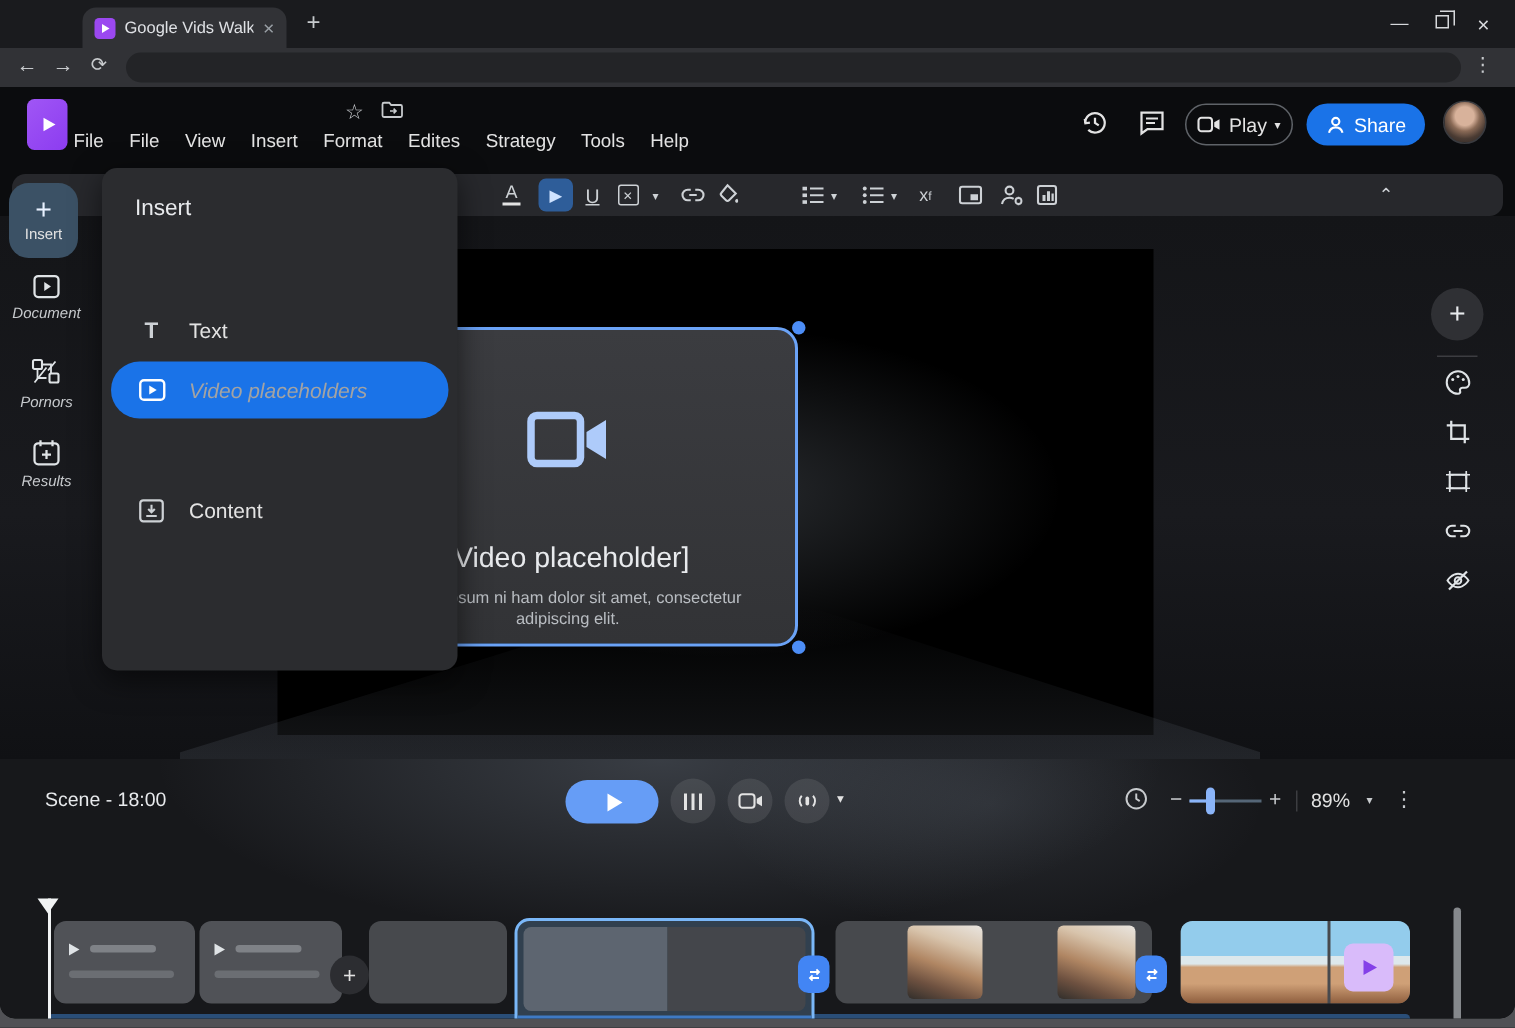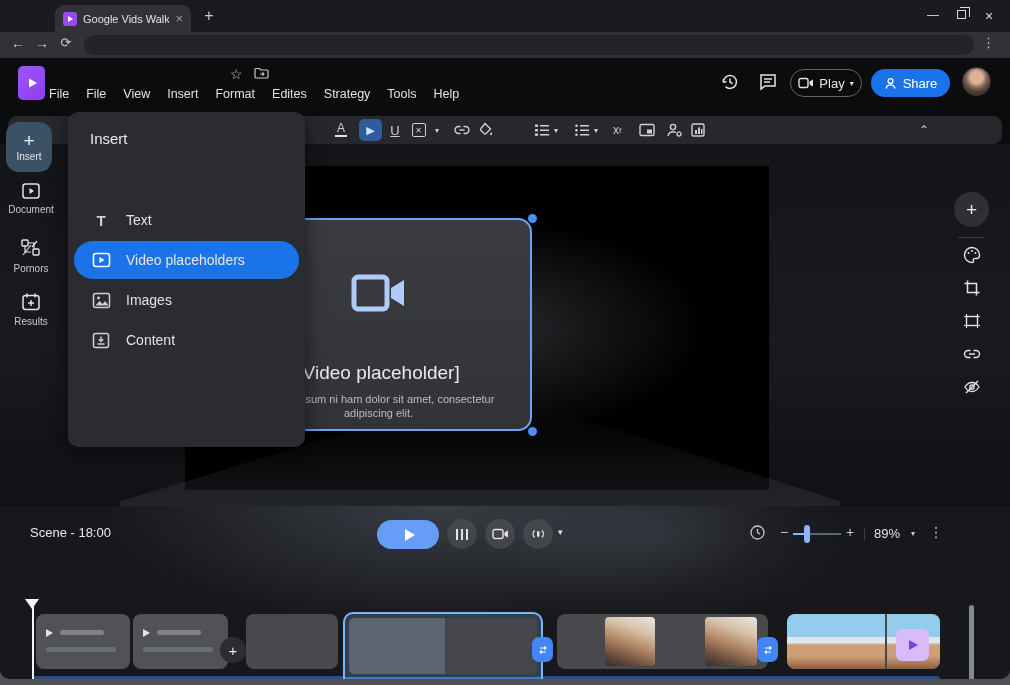--- a/index.html
+++ b/index.html
@@ -55,34 +55,34 @@
   #tb-sup sup { font-size:8px; }
   #tb-pip { left:629px; width:20px; } #tb-persongear { left:655px; width:22px; } #tb-chart { left:680px; width:20px; }
   #tb-collapse { left:905px; width:22px; font-size:12px; }
 
   
   #sidebar { position:absolute; top:116px; left:0; width:62px; height:240px; }
   #sb-insert { position:absolute; top:6px; left:6px; width:46px; height:50px; background:#3b5165; border-radius:13px; display:flex; flex-direction:column; align-items:center; justify-content:center; gap:2px; }
   #sb-insert .plus { color:#e8f1ff; font-size:19px; line-height:16px; }
   #sb-insert .lbl { color:#e3e3e3; font-size:10px; }
   .sb-item { position:absolute; left:0; width:62px; display:flex; flex-direction:column; align-items:center; gap:4px; }
-  .sb-item .lbl { color:#c7cacd; font-size:10px; }
+  .sb-item .lbl { color:#c7cacd; font-size:10px;font-style:italic; }
   #sb-document { top:66px; } #sb-pornors { top:121px; } #sb-results { top:176px; }
 
   
   #insert-menu { position:absolute; top:112px; left:68px; width:237px; height:335px; background:#2b2c2f; border-radius:10px; box-shadow:0 6px 20px rgba(0,0,0,0.55); z-index:30; }
   #insert-menu-title { position:absolute; top:18px; left:22px; color:#e8eaed; font-size:15px; }
   .im-item { position:absolute; left:0; width:237px; height:40px; display:flex; align-items:center; }
   .im-item .ic { width:22px; margin-left:22px; display:flex; justify-content:center; color:#cdd1d5; }
   .im-item .lb { margin-left:14px; color:#e3e3e3; font-size:14px; }
   .im-item .chev { position:absolute; right:18px; color:#cdd1d5; font-size:15px; }
   #im-media { top:48px; } #im-text { top:88px; } #im-video { top:128px; }
   #im-images { top:168px; } #im-content { top:208px; } #im-audio { top:248px; } #im-advanced { top:288px; }
   #im-video .hl { position:absolute; left:6px; top:1px; width:225px; height:38px; background:#1a73e8; border-radius:20px; }
-  #im-video .ic, #im-video .lb { position:relative; color:#e5e5e5; }
+  #im-video .ic, #im-video .lb { position:relative; color:#a3a3a3;font-style:italic; }
   #im-text .ic { font-size:15px; font-weight:bold; }
 
   
   #main-area { position:absolute; top:144px; left:0; width:1010px; height:362px; background:linear-gradient(180deg,#141518 0%, #191a1e 55%, #101114 100%); }
   #stage { position:absolute; top:22px; left:185px; width:584px; height:324px; background:#000; }
   #stage .glow { position:absolute; inset:0; background:radial-gradient(ellipse 58% 50% at 50% 50%, rgba(185,198,215,0.22), rgba(185,198,215,0) 68%); }
   #beam { position:absolute; left:120px; top:260px; width:720px; height:102px; background:linear-gradient(to bottom, rgba(190,205,225,0.0), rgba(190,205,225,0.10)); clip-path:polygon(44% 0, 58% 0, 102% 100%, -2% 100%); }
   #placeholder { position:absolute; top:74px; left:225px; width:307px; height:213px; background:linear-gradient(180deg,#3b3c40,#323336); border:2.5px solid #6ba3f7; border-radius:14px; }
   .handle { position:absolute; width:9px; height:9px; border-radius:50%; background:#4c8df6; z-index:5; }
   #ph-cam { position:absolute; top:52px; left:50%; transform:translateX(-50%); }
@@ -401,30 +401,20 @@
     </div>
     <div id="im-video" class="im-item">
       <div class="hl"></div>
       <span class="ic">
           <svg width="19" height="16" viewBox="0 0 19 16">
             <rect x="1.5" y="1.5" width="16" height="13" rx="2.5" fill="none" stroke="#fff" stroke-width="1.6"></rect>
             <path d="M7.5 5l5 3-5 3z" fill="#fff"></path>
           </svg>
         </span>
       <span class="lb">Video placeholders</span>
-    </div>
-    <div id="im-images" class="im-item">
-      <span class="ic">
-          <svg width="19" height="17" viewBox="0 0 19 17">
-            <rect x="1.5" y="1.5" width="16" height="14" rx="2" fill="none" stroke="#cdd1d5" stroke-width="1.5"></rect>
-            <circle cx="6.5" cy="6" r="1.4" fill="#cdd1d5"></circle>
-            <path d="M3.5 13.5l4-4.5 3 3 2.5-3 3.5 4.5z" fill="#cdd1d5"></path>
-          </svg>
-        </span>
-      <span class="lb">Images</span>
     </div>
     <div id="im-content" class="im-item">
       <span class="ic">
           <svg width="18" height="17" viewBox="0 0 18 17">
             <rect x="1.5" y="1.5" width="15" height="14" rx="2" fill="none" stroke="#cdd1d5" stroke-width="1.5"></rect>
             <path d="M9 4.5v5M6.8 7.3L9 9.5l2.2-2.2M5.5 12h7" fill="none" stroke="#cdd1d5" stroke-width="1.4"></path>
           </svg>
         </span>
       <span class="lb">Content</span>
     </div>

